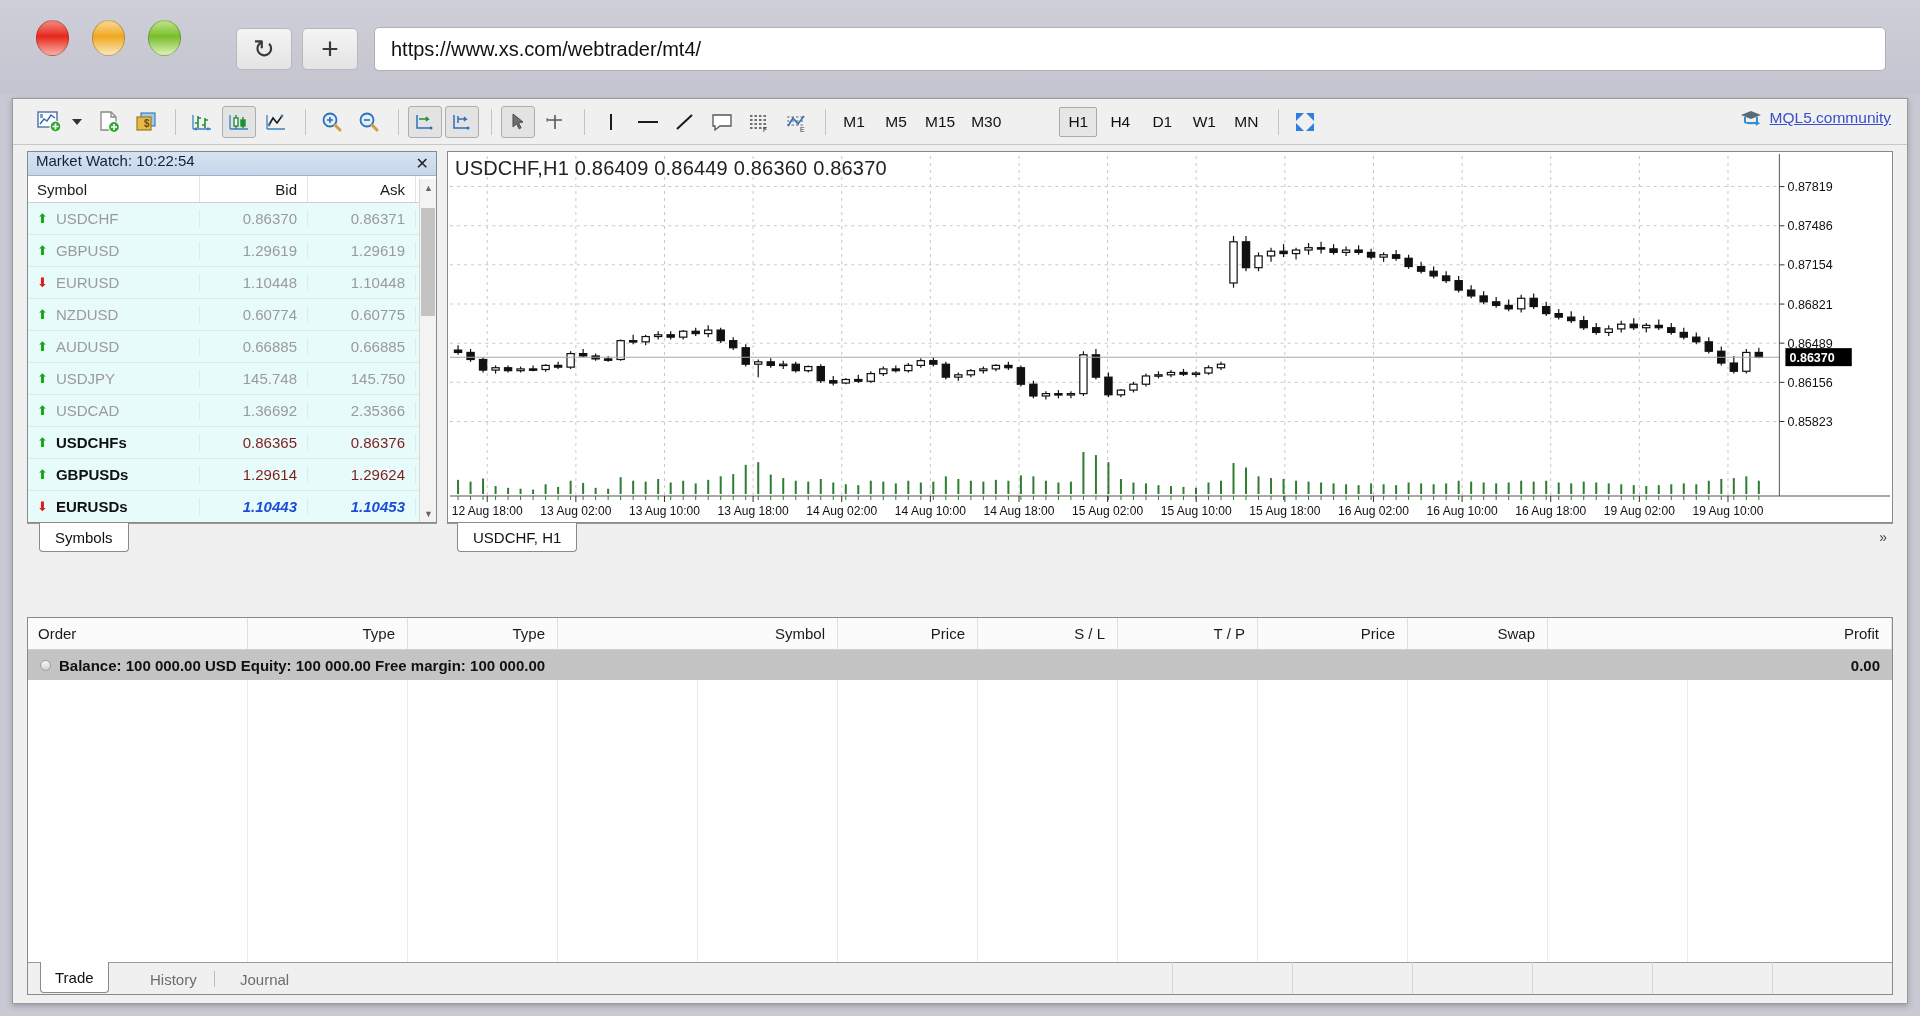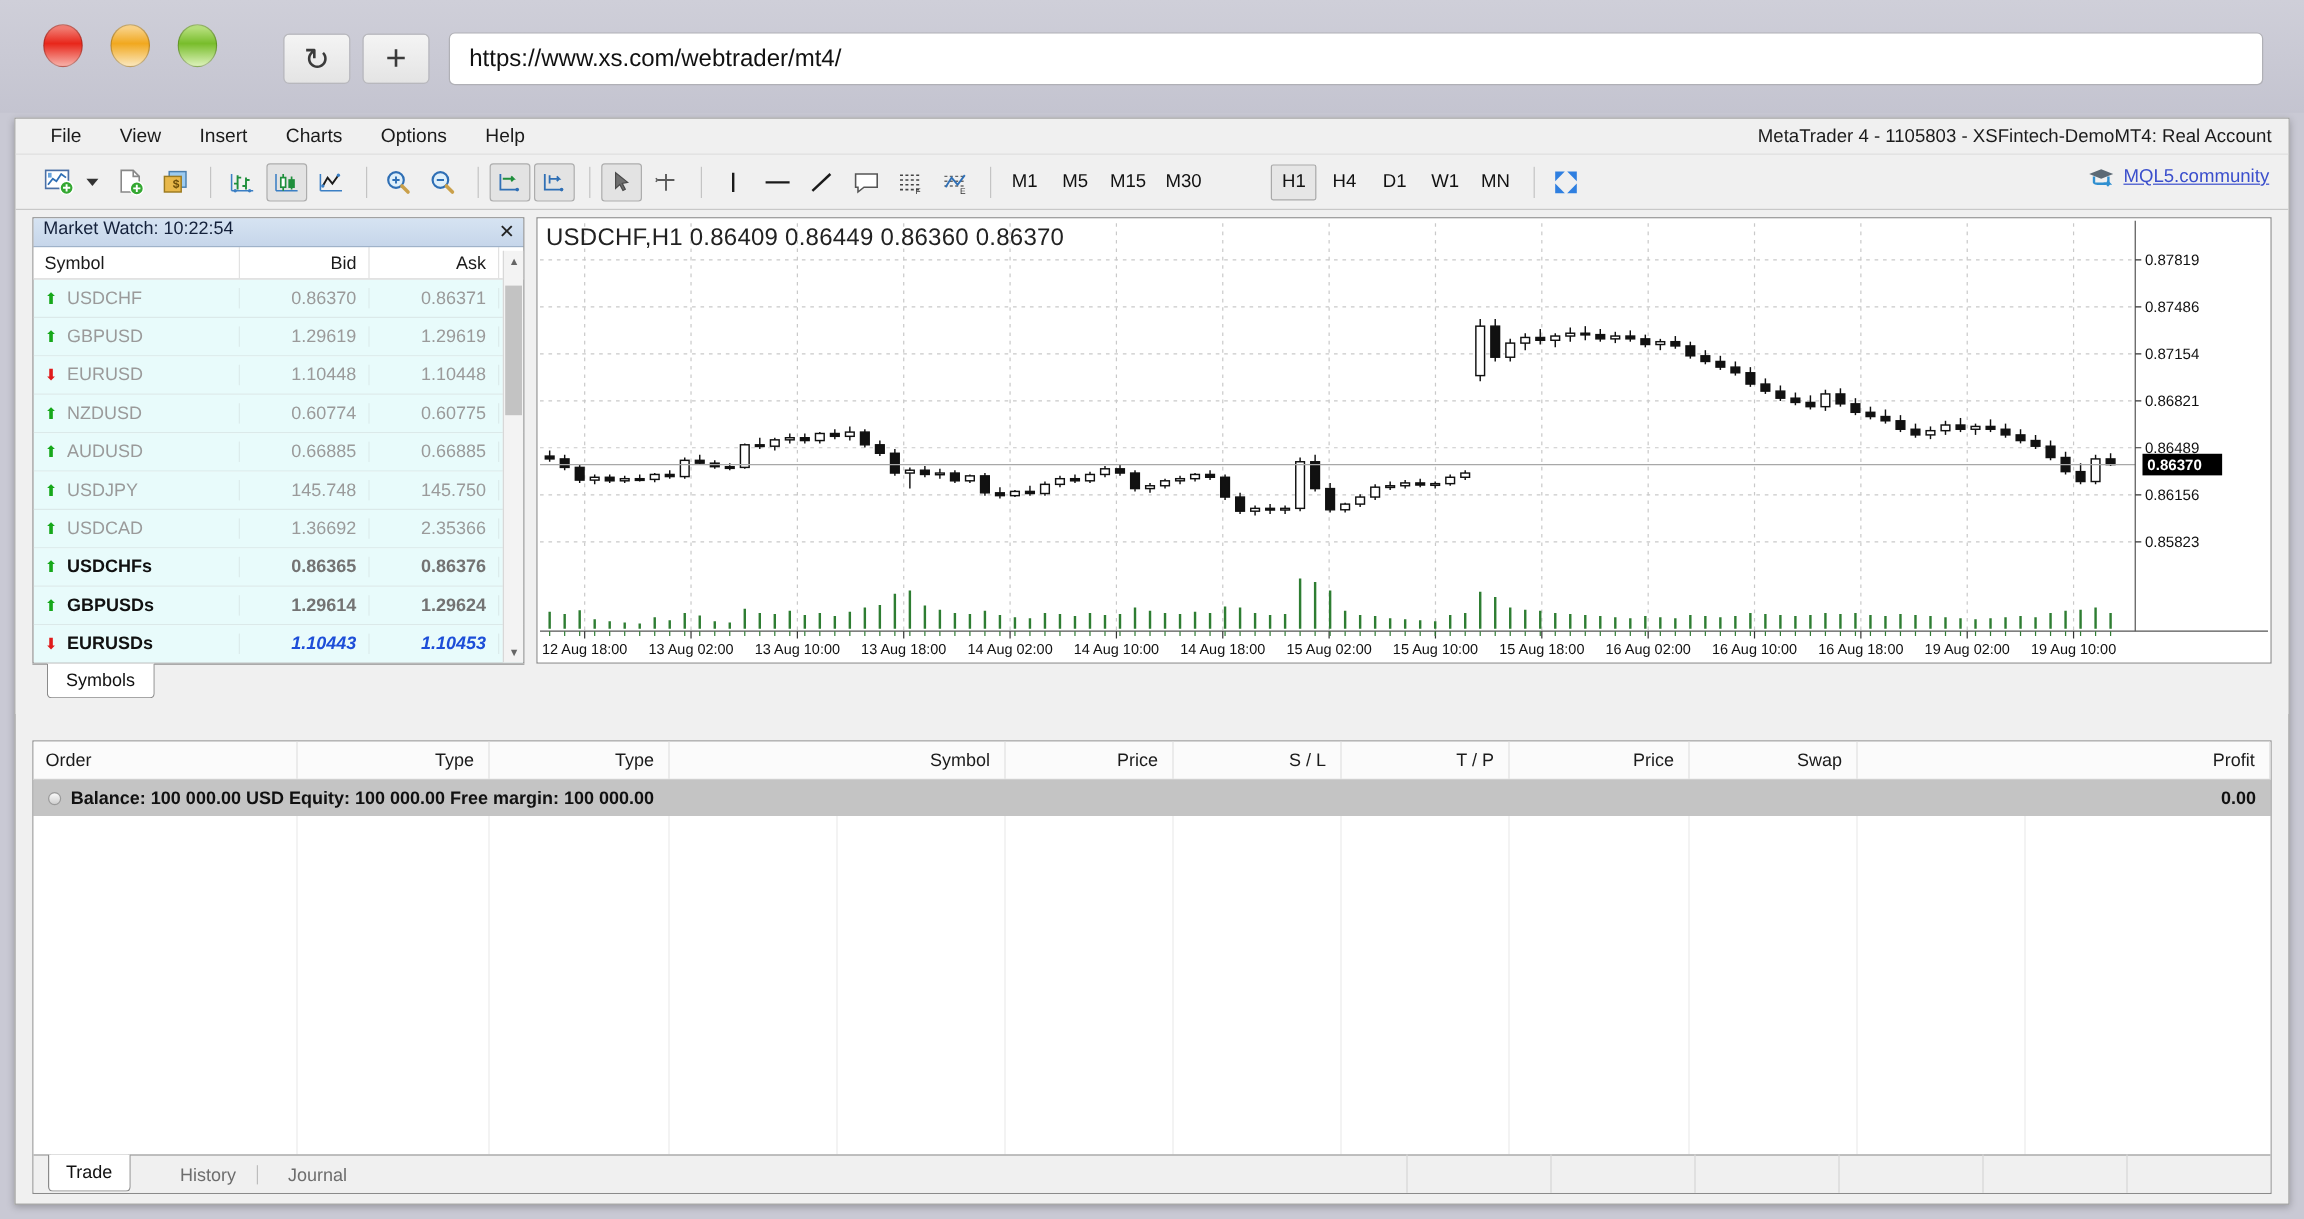--- a/index.html
+++ b/index.html
@@ -106,21 +106,21 @@
   .mw-row {
     height: 32px; display: flex; align-items: center;
     background: #e8fbfb; border-bottom: 1px solid #dbe9e9; font-size: 15px;
   }
   .mw-row .sym { width: 172px; display: flex; align-items: center; padding-left: 9px; gap: 8px; border-right: 1px solid #dcecec; }
   .mw-row .bid, .mw-row .ask { width: 108px; text-align: right; padding-right: 10px; border-right: 1px solid #dcecec; }
   .arrow { font-size: 13px; line-height: 1; }
   .arrow.up { color: #16a81a; }
   .arrow.down { color: #e01b1b; }
   .dim { color: #9a9a9a; }
-  .blue { color: #737373; font-weight: bold; }
+  .blue { color: #7f1d1d; font-weight: normal; }
   .red { color: #1d4ed8; font-weight: bold; font-style: italic; }
   .bold-sym { color: #111; font-weight: bold; }
   #mw-scrollbar {
     position: absolute; right: 0; top: 27px; width: 17px; bottom: 0;
     background: #f3f3f3; border-left: 1px solid #d8d8d8;
   }
   #mw-scroll-thumb { position: absolute; left: 1px; top: 29px; width: 14px; height: 108px; background: #c3c3c3; }
   .sb-arrow { position: absolute; left: 0; width: 17px; height: 17px; display: flex; align-items: center; justify-content: center; font-size: 9px; color: #666; }
 
   
@@ -201,29 +201,20 @@
     <div class="tl yellow"></div>
     <div class="tl green"></div>
   </div>
   <div class="chrome-btn" id="reload-button">↻</div>
   <div class="chrome-btn" id="newtab-button">+</div>
   <div id="url-bar">https://www.xs.com/webtrader/mt4/</div>
 </div>
 
 <div id="app-window">
 
-  <div id="menu-bar">
-    <span class="menu-item">File</span>
-    <span class="menu-item">View</span>
-    <span class="menu-item">Insert</span>
-    <span class="menu-item">Charts</span>
-    <span class="menu-item">Options</span>
-    <span class="menu-item">Help</span>
-    <span id="account-info">MetaTrader 4 - 1105803 - XSFintech-DemoMT4: Real Account</span>
-  </div>
 
   <div id="toolbar">
     <div class="tb-btn">
       <svg width="26" height="24" viewBox="0 0 26 24">
         <rect x="1" y="2" width="19" height="15" fill="#fff" stroke="#4a6fa5" stroke-width="1.4"></rect>
         <polyline points="3,14 7,9 10,11 14,5 18,8" fill="none" stroke="#2f6fb5" stroke-width="1.5"></polyline>
         <rect x="3" y="4" width="3" height="4" fill="#6aa5de"></rect>
         <circle cx="18.5" cy="16.5" r="5.5" fill="#34a832" stroke="#fff" stroke-width="1.2"></circle>
         <path d="M18.5 13.5v6M15.5 16.5h6" stroke="#fff" stroke-width="1.6"></path>
       </svg>
@@ -975,20 +966,24 @@
           <line x1="1228.9333333333334" y1="344" x2="1228.9333333333334" y2="348" stroke="#2e7d32" stroke-width="1"></line>
           <line x1="1241.3714285714286" y1="344" x2="1241.3714285714286" y2="348" stroke="#2e7d32" stroke-width="1"></line>
           <line x1="1253.8095238095239" y1="344" x2="1253.8095238095239" y2="348" stroke="#2e7d32" stroke-width="1"></line>
           <line x1="1266.247619047619" y1="344" x2="1266.247619047619" y2="348" stroke="#2e7d32" stroke-width="1"></line>
           <line x1="1278.6857142857143" y1="344" x2="1278.6857142857143" y2="348" stroke="#2e7d32" stroke-width="1"></line>
           <line x1="1291.1238095238095" y1="344" x2="1291.1238095238095" y2="348" stroke="#2e7d32" stroke-width="1"></line>
           <line x1="1303.5619047619048" y1="344" x2="1303.5619047619048" y2="348" stroke="#2e7d32" stroke-width="1"></line>
         </svg>
     </div>
 
+    <div id="chart-tabbar">
+      <div id="tab-chart">USDCHF, H1</div>
+      <span id="chart-tab-more">»</span>
+    </div>
   </div>
 
   <div id="terminal">
     <div id="term-head">
         <div class="th first" style="width: 220px;">Order</div>
         <div class="th" style="width: 160px;">Type</div>
         <div class="th" style="width: 150px;">Type</div>
         <div class="th" style="width: 140px; margin-top: 42px;">Size</div>
         <div class="th" style="width: 140px;">Symbol</div>
         <div class="th" style="width: 140px;">Price</div>

